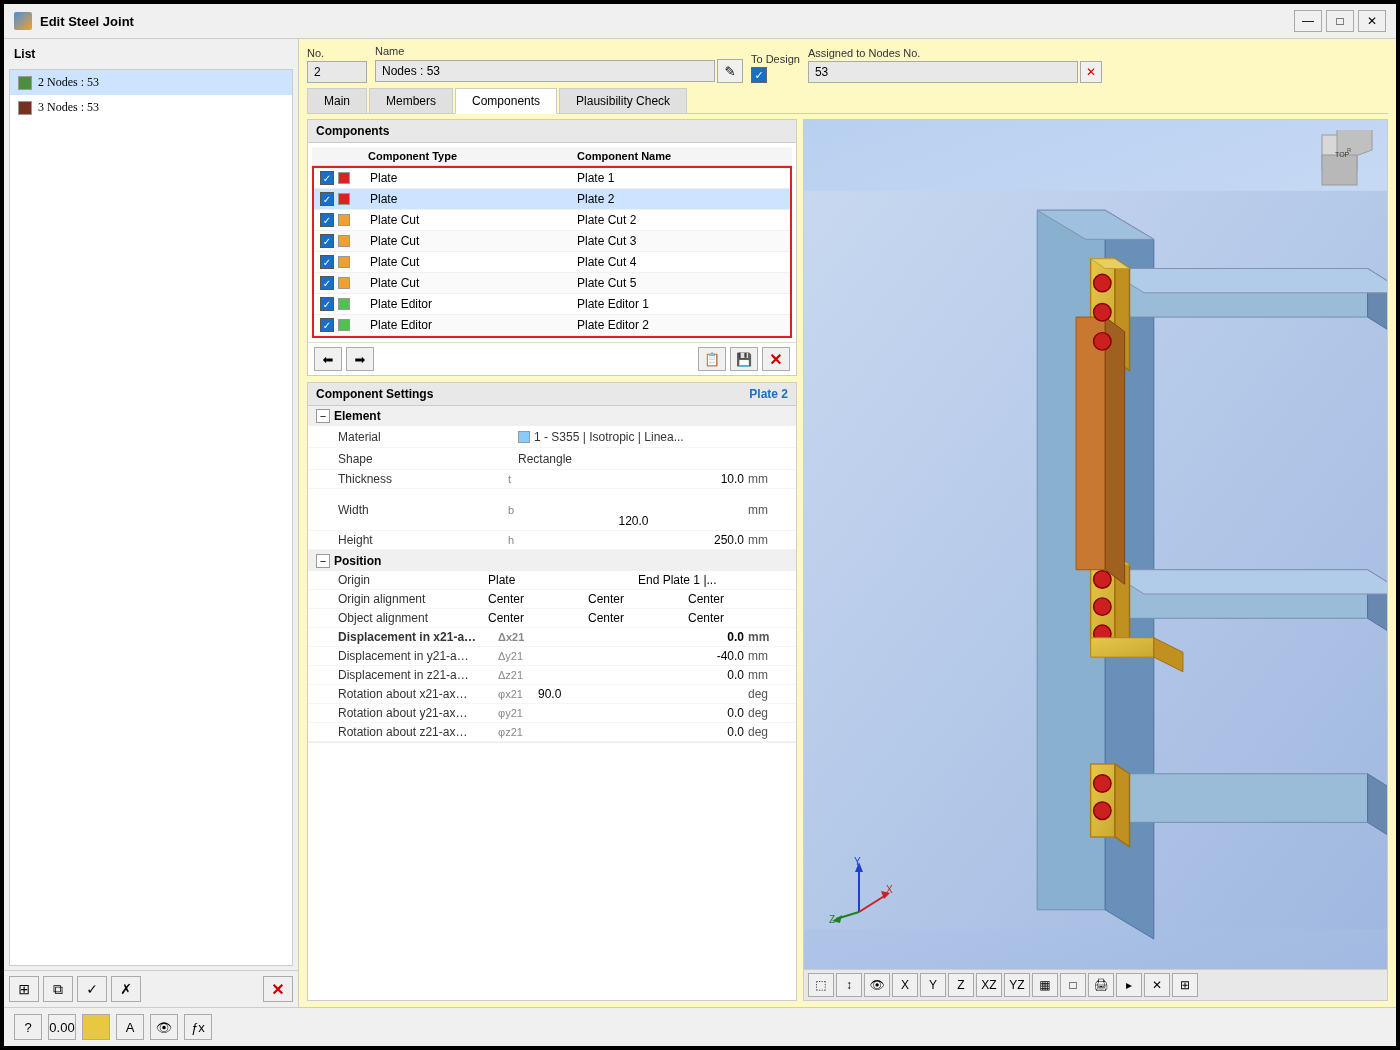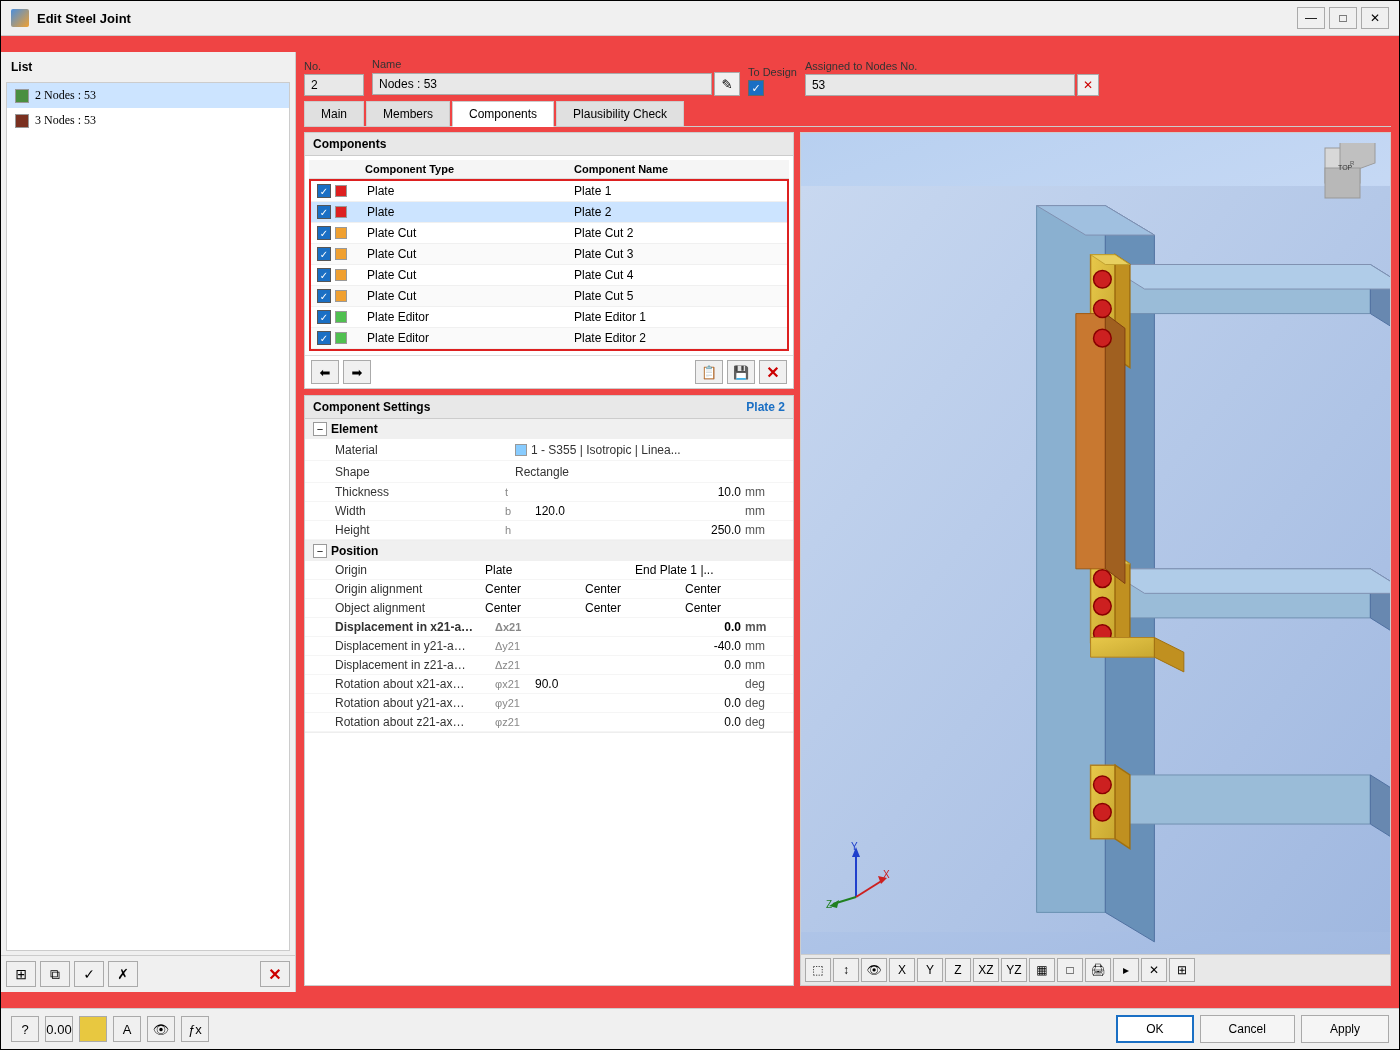--- a/index.html
+++ b/index.html
@@ -1,18 +1,18 @@
 <!DOCTYPE html>
 <html><head>
   <meta charset="utf-8">
   <style>
     * { box-sizing: border-box; margin: 0; padding: 0; }
     body { font-family: 'Segoe UI', Arial, sans-serif; font-size: 12px; background: #f0f0f0; }
 
-    .window { width: 1400px; height: 1050px; background: #ef4444; border: 1px solid #000000; display: flex; flex-direction: column; gap: 16px; }
+    .window { width: 1400px; height: 1050px; background: #fef9c3; border: 4px solid #000000; display: flex; flex-direction: column; }
 
     .titlebar { background: #f0f0f0; padding: 6px 10px; display: flex; align-items: center; justify-content: space-between; border-bottom: 1px solid #ccc; }
     .titlebar-left { display: flex; align-items: center; gap: 8px; font-weight: bold; font-size: 13px; }
     .titlebar-icon { width: 18px; height: 18px; background: linear-gradient(135deg, #4a8fdd, #f0a030); border-radius: 2px; }
     .titlebar-controls { display: flex; gap: 4px; }
     .titlebar-btn { width: 28px; height: 22px; background: #f0f0f0; border: 1px solid #aaa; cursor: pointer; display: flex; align-items: center; justify-content: center; font-size: 12px; }
 
     .main-content { display: flex; flex: 1; overflow: hidden; }
 
     
@@ -308,21 +308,21 @@
                 <div style="display:grid;grid-template-columns:170px 30px 1fr 40px;align-items:center;padding:2px 8px 2px 30px;border-bottom:1px solid #f5f5f5;font-size:12px;">
                   <span class="prop-label">Thickness</span>
                   <span style="color:#888;font-size:11px;">t</span>
                   <span style="text-align:right;padding-right:4px;">10.0</span>
                   <span style="color:#555;">mm</span>
                 </div>
 
                 <div style="display:grid;grid-template-columns:170px 30px 1fr 40px;align-items:center;padding:2px 8px 2px 30px;border-bottom:1px solid #f5f5f5;font-size:12px;">
                   <span class="prop-label">Width</span>
                   <span style="color:#888;font-size:11px;">b</span>
-                  <span style="text-align:left;padding-right:19px;">120.0</span>
+                  <span style="text-align:center;padding-right:19px;margin-top:23px;">120.0</span>
                   <span style="color:#555;">mm</span>
                 </div>
 
                 <div style="display:grid;grid-template-columns:170px 30px 1fr 40px;align-items:center;padding:2px 8px 2px 30px;border-bottom:1px solid #f5f5f5;font-size:12px;">
                   <span class="prop-label">Height</span>
                   <span style="color:#888;font-size:11px;">h</span>
                   <span style="text-align:right;padding-right:4px;">250.0</span>
                   <span style="color:#555;">mm</span>
                 </div>
               </div>
@@ -525,19 +525,14 @@
 
   <div class="bottom-bar">
     <div class="bottom-left">
       <button class="bottom-btn" title="Help">?</button>
       <button class="bottom-btn" title="Zero">0.00</button>
       <button class="bottom-btn" title="Color" style="background:#e8c840;border:1px solid #aaa;width:28px;height:26px;"></button>
       <button class="bottom-btn" title="Text">A</button>
       <button class="bottom-btn" title="Display">👁</button>
       <button class="bottom-btn" title="Function">ƒx</button>
     </div>
-    <div class="bottom-right">
-      <button class="dialog-btn primary">OK</button>
-      <button class="dialog-btn">Cancel</button>
-      <button class="dialog-btn">Apply</button>
-    </div>
   </div>
 </div>
 
 </body></html>

